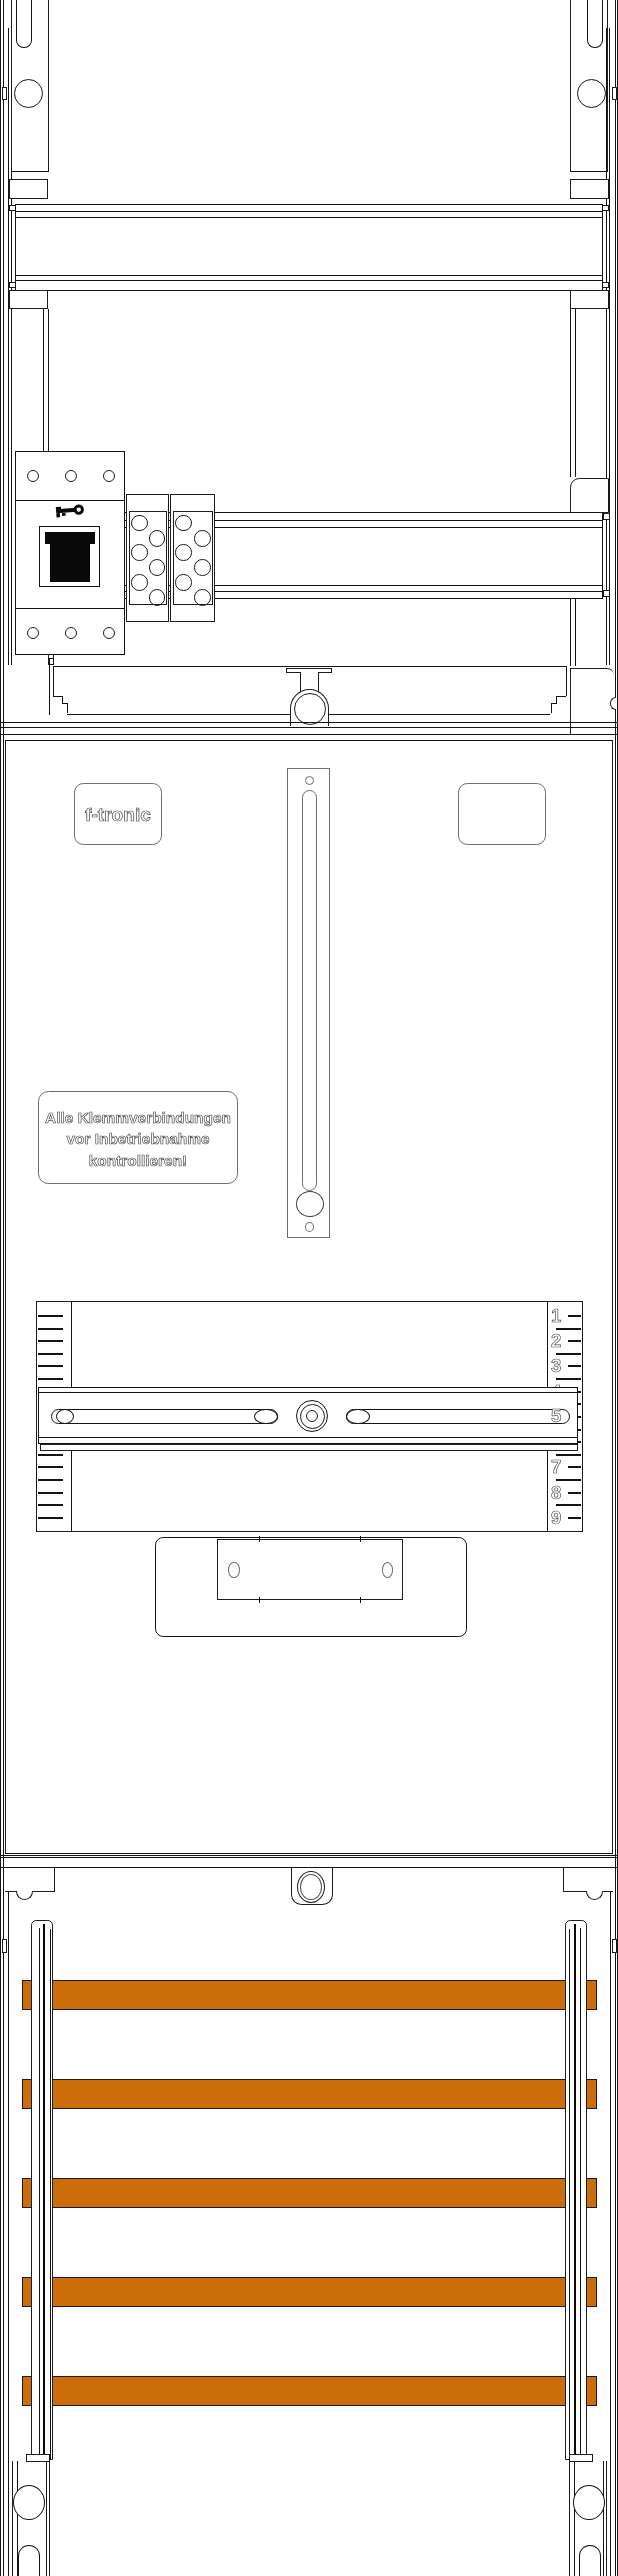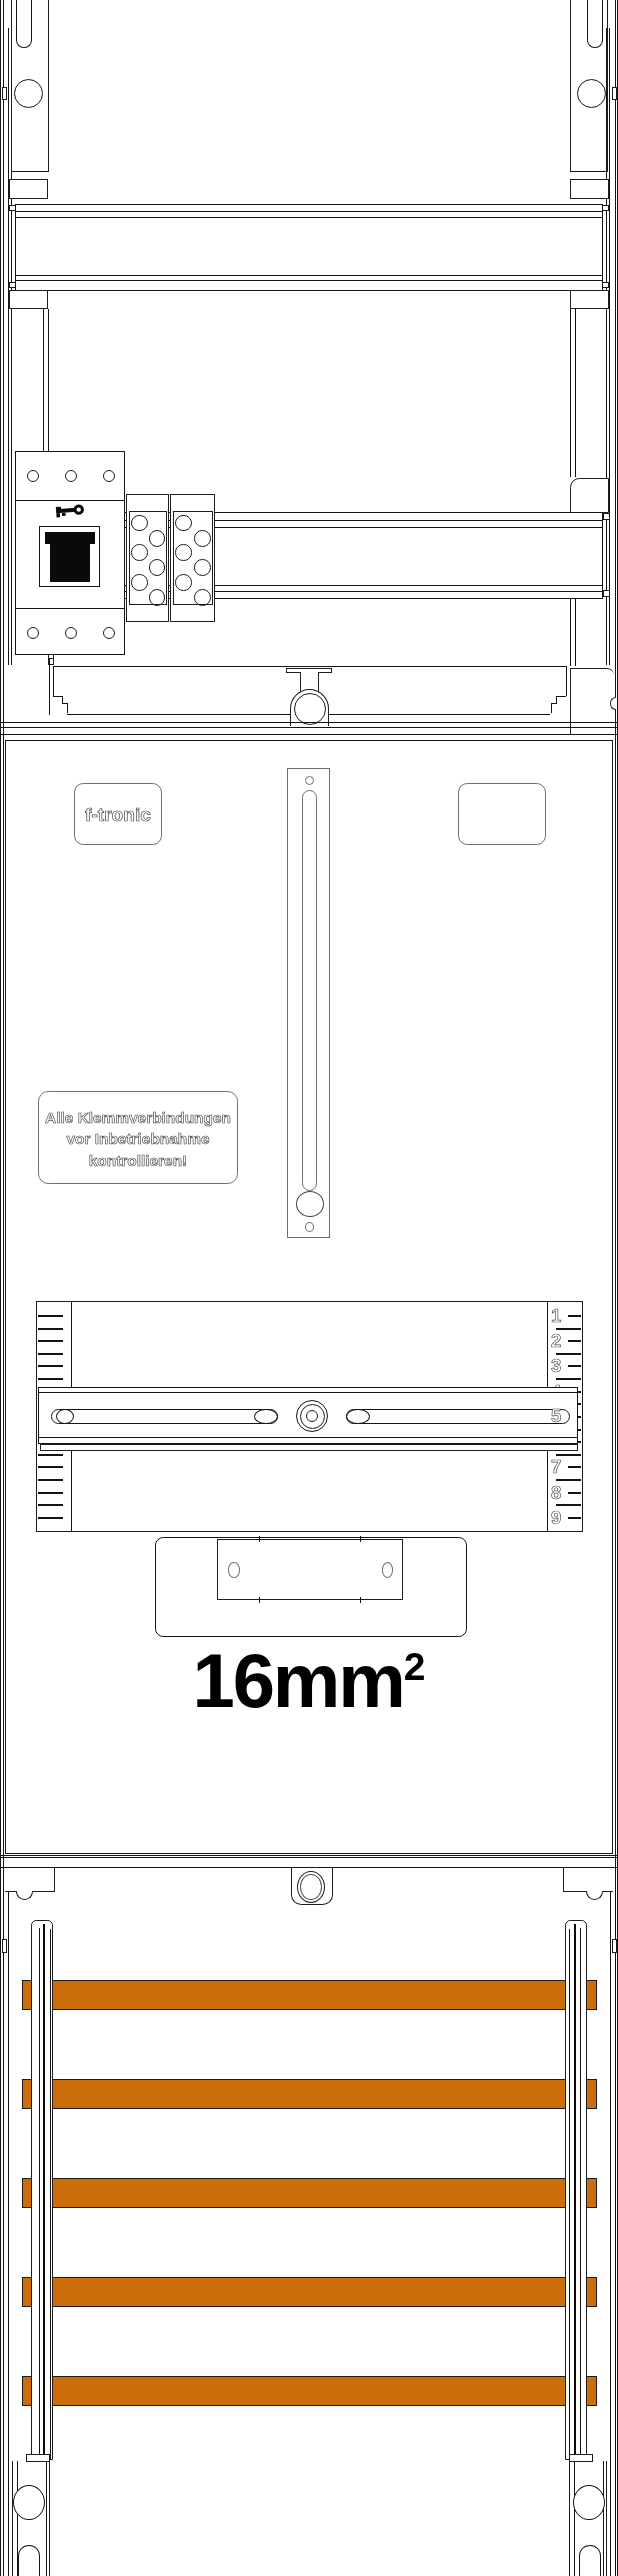--- a/index.html
+++ b/index.html
@@ -255,23 +255,20 @@
   <div class="a bd" style="left:155px;top:1537px;width:312px;height:100px;border-radius:8.2px;background:transparent;"></div>
   <div class="a b1" style="left:217px;top:1539px;width:186px;height:61px;">
     <div class="a bg r50" style="left:10.3px;top:22px;width:11.3px;height:15.5px;"></div>
     <div class="a bg r50" style="left:164px;top:22px;width:11.3px;height:15.5px;"></div>
   </div>
   <div class="a k" style="left:259px;top:1536px;width:1.3px;height:5.7px;"></div>
   <div class="a k" style="left:360px;top:1536px;width:1.3px;height:5.7px;"></div>
   <div class="a k" style="left:259px;top:1597px;width:1.3px;height:5.7px;"></div>
   <div class="a k" style="left:360px;top:1597px;width:1.3px;height:5.7px;"></div>
 
-  <div class="a" style="left:0;top:1647px;width:618px;height:67px;display:flex;align-items:center;justify-content:center;">
-    <span id="wiresize" style="font-size:76px;"><span>16mm</span><span style="font-size:39px;position:relative;top:-27px;letter-spacing:0;">2</span></span>
-  </div>
 
   <div class="a k" style="left:0;top:1855px;width:618px;height:1px;"></div>
   <div class="a k" style="left:0;top:1857px;width:618px;height:0.5px;"></div>
   <div class="a k" style="left:0;top:1867px;width:618px;height:1px;"></div>
 
   <div class="a" style="left:291px;top:1868px;width:42px;height:37px;background:#fff;border:0.8px solid #1d1d1d;border-top:none;border-radius:0 0 10.3px 10.3px;box-sizing:border-box;"></div>
   <div class="a b1 r50" style="left:297px;top:1871px;width:28px;height:32px;"></div>
   <div class="a r50 nofill" style="left:300px;top:1874px;width:21.6px;height:26px;border:0.5px solid #555;box-sizing:border-box;"></div>
 
   <div class="a" style="left:5.2px;top:1868px;width:50px;height:24px;background:#fff;border-right:0.5px solid #1d1d1d;border-bottom:0.8px solid #1d1d1d;box-sizing:border-box;"></div>

